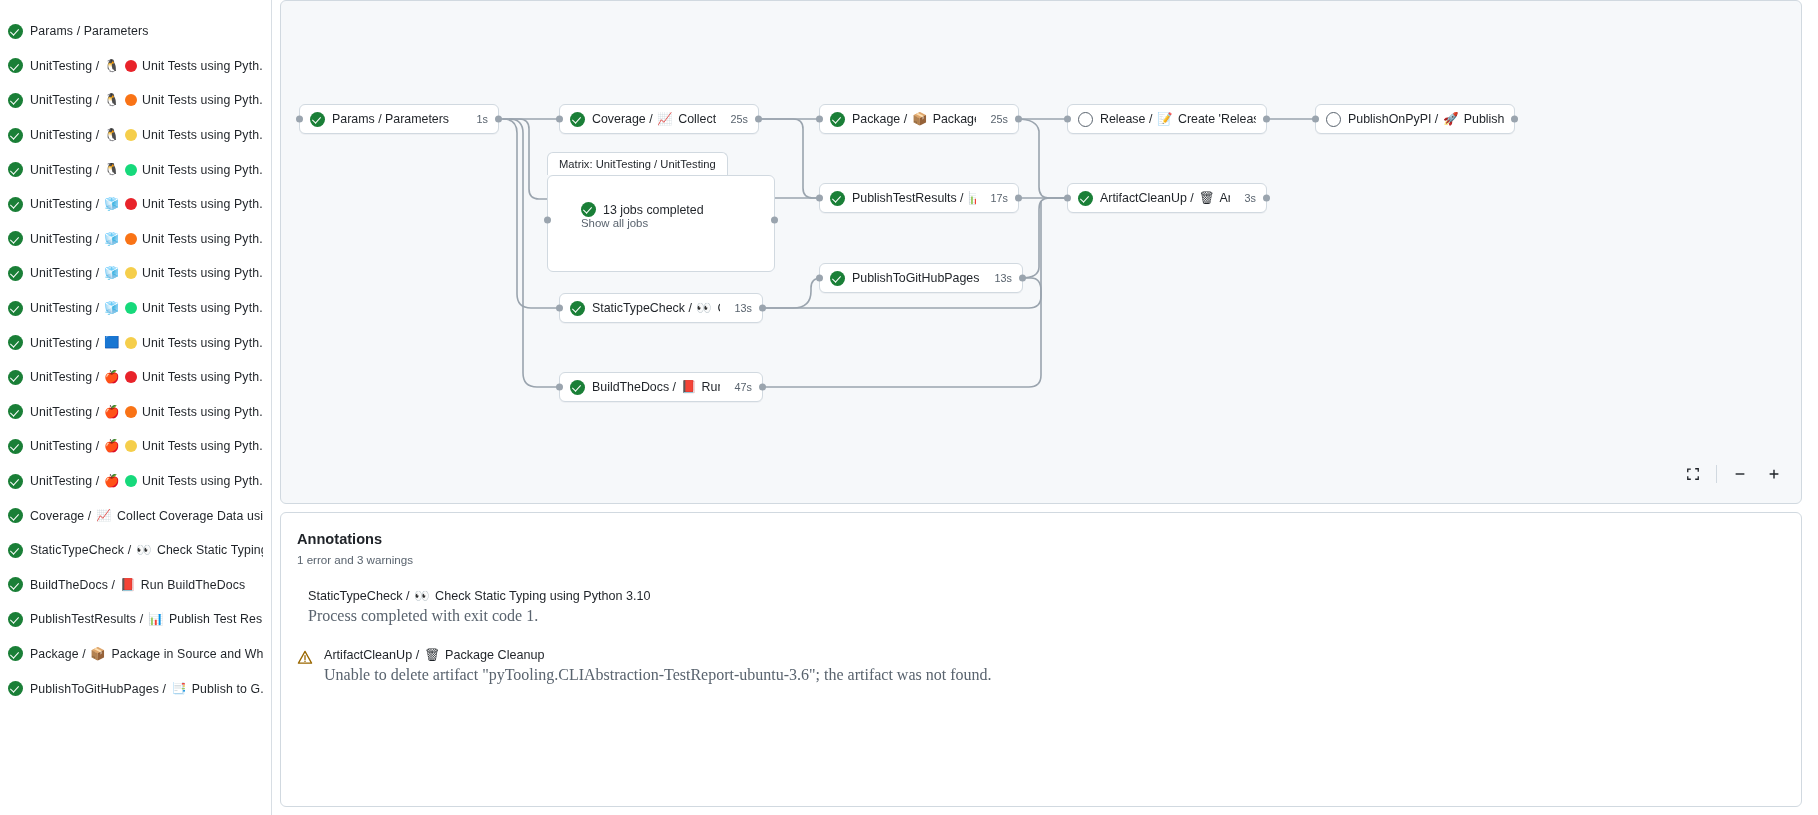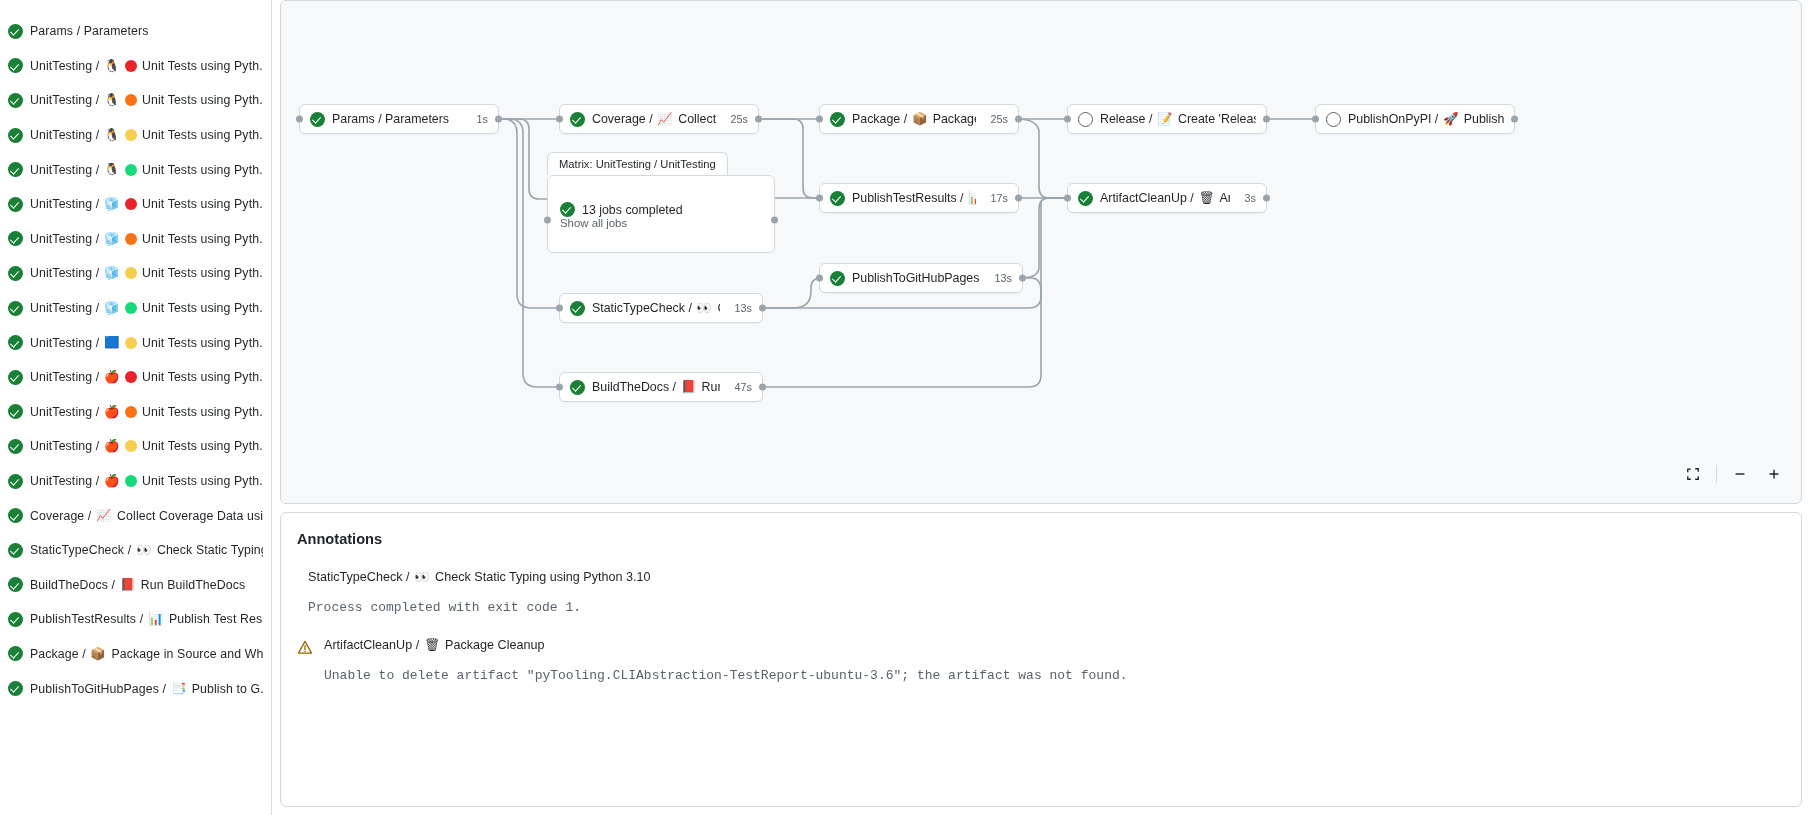--- a/index.html
+++ b/index.html
@@ -174,21 +174,21 @@
     border-radius: 6px;
     height: 295px;
     padding: 18px 12px 0 16px;
     overflow: hidden;
   }
   .ann-title { font-size: 14.6px; font-weight: 600; }
   .ann-sub { font-size: 11.6px; color: #59636e; margin-top: 6px; }
   .ann-item { display: flex; gap: 11px; margin-top: 23px; }
   .ann-icn { padding-top: 2px; }
   .ann-head { font-size: 12.6px; color: #1f2328; display:flex; align-items:center; gap:5px; white-space: nowrap;}
-  .ann-body { font-size: 13px; color: #59636e; margin-top: 16px; font-family: Liberation Mono, monospace; }
+  .ann-body { font-size: 16px; color: #59636e; margin-top: 4px; font-family: Liberation Serif, serif; }
   .main-inner { padding: 0 8px 0 8px; }
 </style>
 </head>
 <body>
 
 <div class="app">
 
   <aside class="sidebar" id="sidebar">
       <div class="job-row">
         <span class="ico-success"></span>
@@ -502,21 +502,21 @@
                 <span class="ico-success"></span>
                 <span class="ntext">
                   <span>BuildTheDocs / </span>
                   <span class="emoji">📕</span>
                   <span>Run Buil...</span>
                 </span>
                 <span class="dur">47s</span>
                 <span class="port r"></span>
               </div>
             </div>
-        <div class="matrix" style="left: 266px; top: 174px; width: 228px; height: 78px;">
+        <div class="matrix" style="left: 266px; top: 174px; width: 228px; height: 97px; padding-left: 21px;">
               <div class="matrix-tab">Matrix: UnitTesting / UnitTesting</div>
               <span class="port l" style="top:44px"></span>
               <span class="port r" style="top:44px"></span>
               <div class="matrix-body">
                 <div class="matrix-row">
                   <span class="ico-success"></span>
                   <span>13 jobs completed</span>
                 </div>
                 <div class="matrix-link">Show all jobs</div>
               </div>
@@ -538,20 +538,21 @@
           <div class="zc-btn">
             <svg width="14" height="14" viewBox="0 0 16 16" stroke="#1f2328" stroke-width="1.6">
                 <path d="M3 8h10M8 3v10"></path>
               </svg>
           </div>
         </div>
       </div>
 
       <div class="ann-card">
         <div class="ann-title">Annotations</div>
+        <div class="ann-sub">1 error and 3 warnings</div>
         <div id="ann-list">
             <div class="ann-item">
               <div class="ann-icn"><span class="ico-error"></span></div>
               <div>
                 <div class="ann-head">
                   <span>StaticTypeCheck / </span>
                   <span class="emoji">👀</span>
                   <span>Check Static Typing using Python 3.10</span>
                 </div>
                 <div class="ann-body">Process completed with exit code 1.</div>

